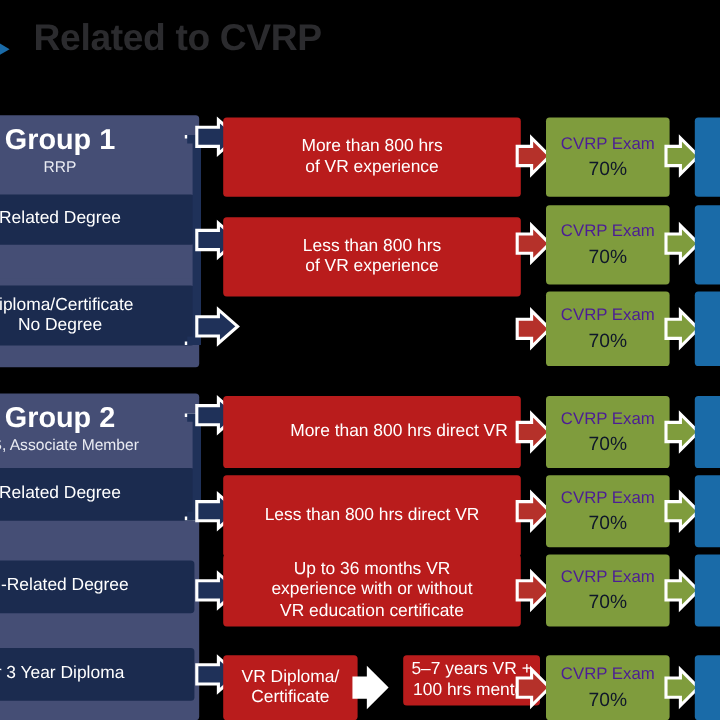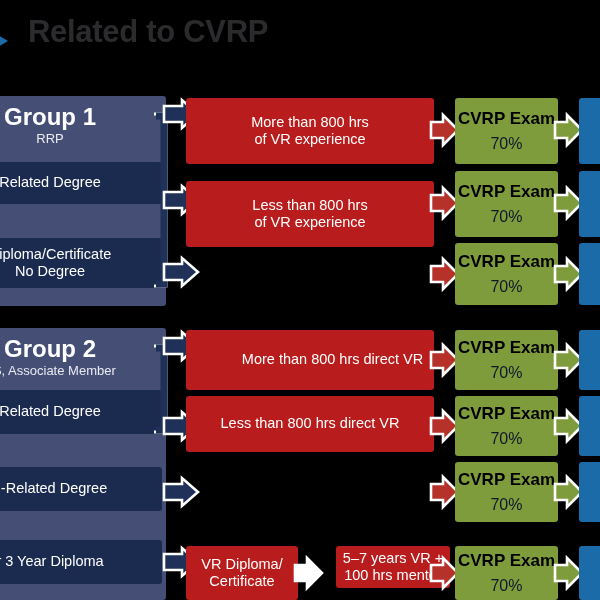--- a/index.html
+++ b/index.html
@@ -93,23 +93,23 @@
     color: #ffffff;
     border-radius: 3px;
     line-height: 1.2;
   }
   .box-red   { background: #b91c1c; font-size: 14.5px; }
   .box-green { background: #7f9c3d; }
   .box-blue  { background: #1a6ba8; }
 
   .green-inner { text-align: center; }
   .green-title {
-    font-size: 17px;
-    font-weight: bold;
-    color: #000000;
+    font-size: 14px;
+    font-weight: normal;
+    color: #4c1d95;
     line-height: 1.15;
     white-space: nowrap;
   }
   .green-pct {
     font-size: 16px;
     color: #0f172a;
     line-height: 1.2;
     margin-top: 5px;
   }
 
@@ -275,41 +275,44 @@
       <div class="green-pct">70%</div>
     </div>
   </div>
   <div class="arrow" style="left:554px; top:343px;">
     <svg width="30" height="34" viewBox="0 0 30 34">
       <path d="M1 9 L13 9 L13 2 L28 17 L13 32 L13 25 L1 25 Z" fill="#7f9c3d" stroke="#ffffff" stroke-width="2.6"></path>
     </svg>
   </div>
   <div class="box box-blue" style="left:579px; top:330px; width:40px; height:60px;"></div>
 
-  <div class="box box-red" style="left:186px; top:396px; width:248px; height:56px;">
+  <div class="box box-red" style="left:186px; top:396px; width:248px; height:68px;">
     <span class="ml">Less than 800 hrs direct VR</span>
   </div>
   <div class="arrow" style="left:430px; top:409px;">
     <svg width="30" height="34" viewBox="0 0 30 34">
       <path d="M1 9 L13 9 L13 2 L28 17 L13 32 L13 25 L1 25 Z" fill="#b5312a" stroke="#ffffff" stroke-width="2.6"></path>
     </svg>
   </div>
   <div class="box box-green" style="left:455px; top:396px; width:103px; height:60px;">
     <div class="green-inner">
       <div class="green-title">CVRP Exam</div>
       <div class="green-pct">70%</div>
     </div>
   </div>
   <div class="arrow" style="left:554px; top:409px;">
     <svg width="30" height="34" viewBox="0 0 30 34">
       <path d="M1 9 L13 9 L13 2 L28 17 L13 32 L13 25 L1 25 Z" fill="#7f9c3d" stroke="#ffffff" stroke-width="2.6"></path>
     </svg>
   </div>
   <div class="box box-blue" style="left:579px; top:396px; width:40px; height:60px;"></div>
 
+  <div class="box box-red" style="left:186px; top:462px; width:248px; height:60px;">
+    <span class="ml">Up to 36 months VR<br>experience with or without<br>VR education certificate</span>
+  </div>
   <div class="arrow" style="left:430px; top:475px;">
     <svg width="30" height="34" viewBox="0 0 30 34">
       <path d="M1 9 L13 9 L13 2 L28 17 L13 32 L13 25 L1 25 Z" fill="#b5312a" stroke="#ffffff" stroke-width="2.6"></path>
     </svg>
   </div>
   <div class="box box-green" style="left:455px; top:462px; width:103px; height:60px;">
     <div class="green-inner">
       <div class="green-title">CVRP Exam</div>
       <div class="green-pct">70%</div>
     </div>

